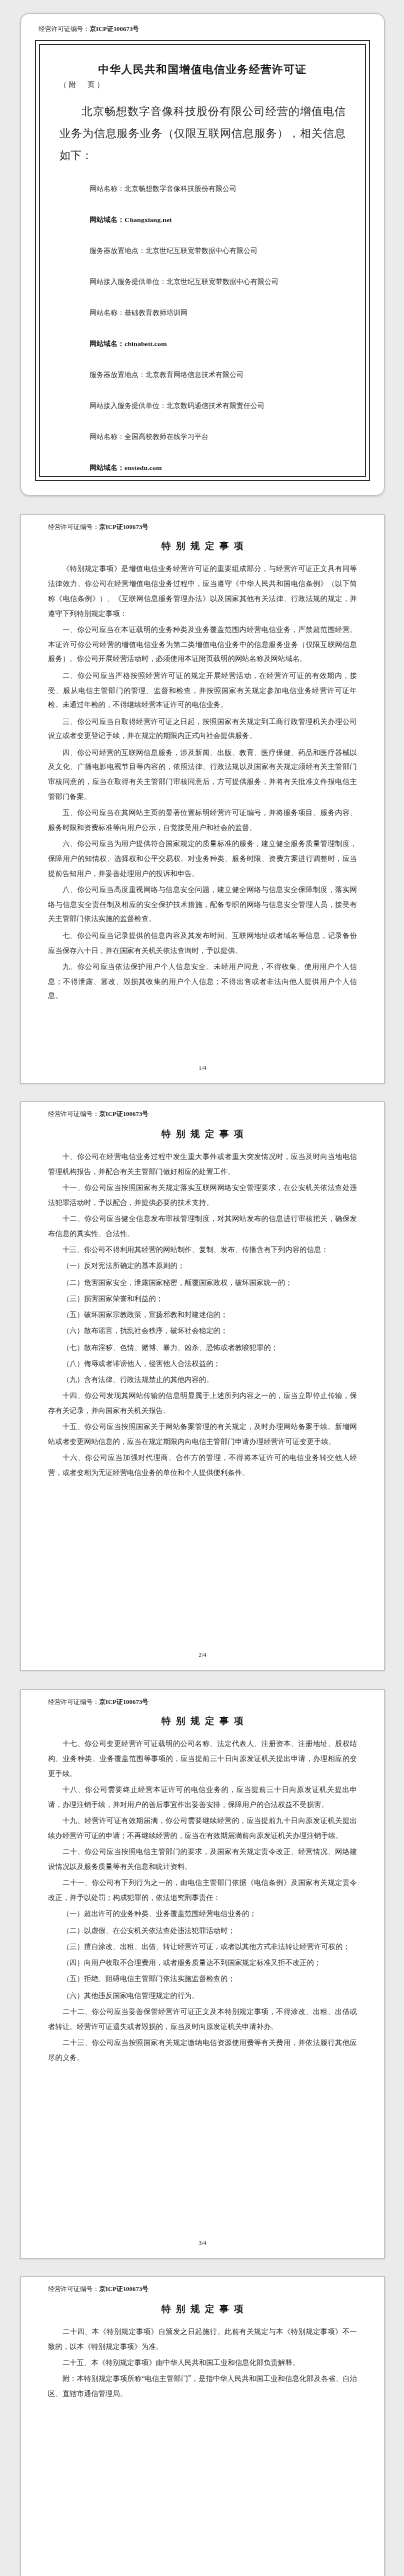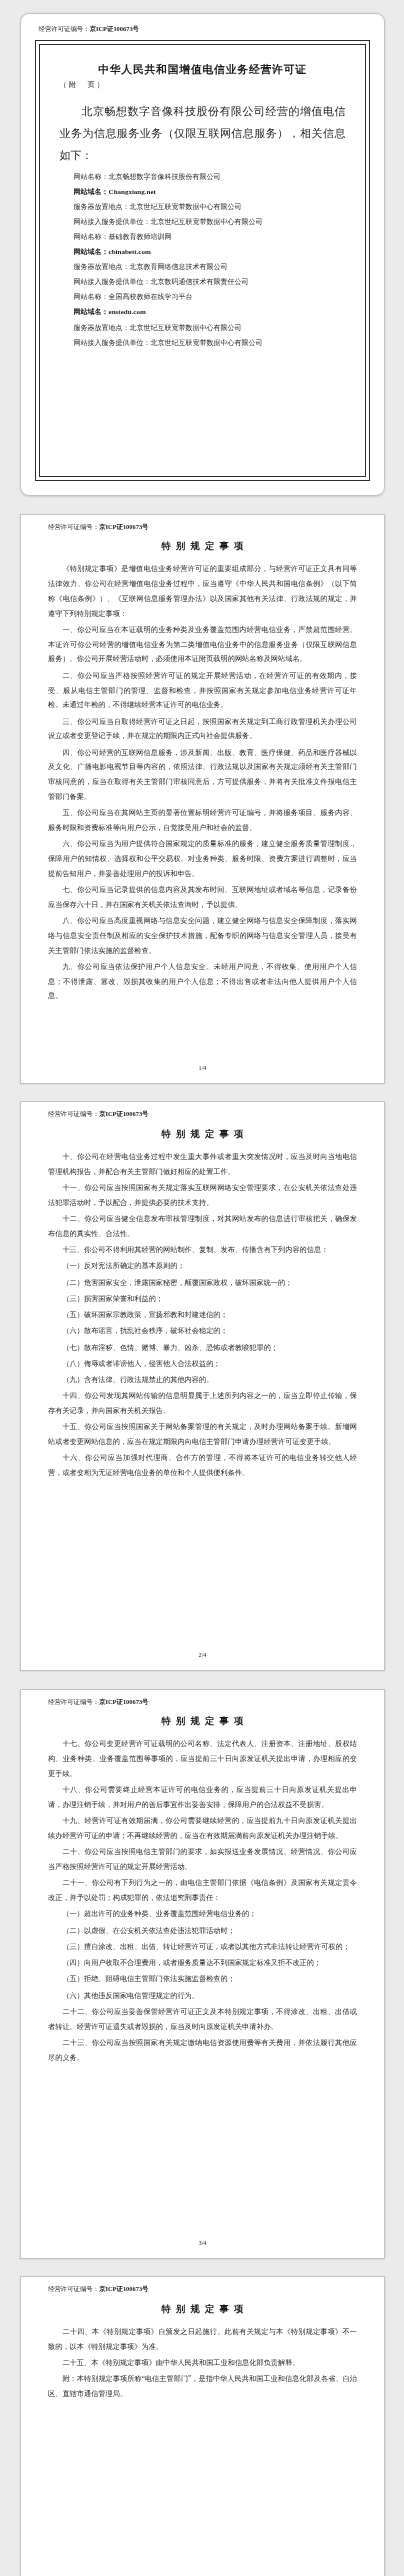--- a/index.html
+++ b/index.html
@@ -64,21 +64,21 @@
   .cert-intro {
     font-size: 11px;
     line-height: 2;
     text-indent: 2em;
     text-align: justify;
     margin: 0 0 4.1px 0;
   }
   .cert-line {
     font-size: 7px;
     line-height: 2.15;
-    margin: 0;
+    margin: 16px;
     text-indent: 2em;
     text-align: justify;
   }
   .cert-line.em { font-weight: bold; }
   
   .prov-page {
     height: 570px;
     padding: 8px 27px 0 27px;
   }
   .prov-page .page-header {
@@ -148,22 +148,22 @@
     </div>
     <h2 class="prov-title">特别规定事项</h2>
     <div class="prov-body">
           <p class="para">《特别规定事项》是增值电信业务经营许可证的重要组成部分，与经营许可证正文具有同等法律效力。你公司在经营增值电信业务过程中，应当遵守《中华人民共和国电信条例》（以下简称《电信条例》）、《互联网信息服务管理办法》以及国家其他有关法律、行政法规的规定，并遵守下列特别规定事项：</p>
           <p class="para">一、你公司应当在本证载明的业务种类及业务覆盖范围内经营电信业务，严禁超范围经营。本证许可你公司经营的增值电信业务为第二类增值电信业务中的信息服务业务（仅限互联网信息服务）。你公司开展经营活动时，必须使用本证附页载明的网站名称及网站域名。</p>
           <p class="para">二、你公司应当严格按照经营许可证的规定开展经营活动，在经营许可证的有效期内，接受、服从电信主管部门的管理、监督和检查，并按照国家有关规定参加电信业务经营许可证年检。未通过年检的，不得继续经营本证许可的电信业务。</p>
           <p class="para">三、你公司应当自取得经营许可证之日起，按照国家有关规定到工商行政管理机关办理公司设立或者变更登记手续，并在规定的期限内正式向社会提供服务。</p>
           <p class="para">四、你公司经营的互联网信息服务，涉及新闻、出版、教育、医疗保健、药品和医疗器械以及文化、广播电影电视节目等内容的，依照法律、行政法规以及国家有关规定须经有关主管部门审核同意的，应当在取得有关主管部门审核同意后，方可提供服务，并将有关批准文件报电信主管部门备案。</p>
           <p class="para">五、你公司应当在其网站主页的显著位置标明经营许可证编号，并将服务项目、服务内容、服务时限和资费标准等向用户公示，自觉接受用户和社会的监督。</p>
           <p class="para">六、你公司应当为用户提供符合国家规定的质量标准的服务，建立健全服务质量管理制度，保障用户的知情权、选择权和公平交易权。对业务种类、服务时限、资费方案进行调整时，应当提前告知用户，并妥善处理用户的投诉和申告。</p>
+          <p class="para">八、你公司应当高度重视网络与信息安全问题，建立健全网络与信息安全保障制度，落实网络与信息安全责任制及相应的安全保护技术措施，配备专职的网络与信息安全管理人员，接受有关主管部门依法实施的监督检查。</p>
           <p class="para">七、你公司应当记录提供的信息内容及其发布时间、互联网地址或者域名等信息，记录备份应当保存六十日，并在国家有关机关依法查询时，予以提供。</p>
-          <p class="para">八、你公司应当高度重视网络与信息安全问题，建立健全网络与信息安全保障制度，落实网络与信息安全责任制及相应的安全保护技术措施，配备专职的网络与信息安全管理人员，接受有关主管部门依法实施的监督检查。</p>
           <p class="para">九、你公司应当依法保护用户个人信息安全。未经用户同意，不得收集、使用用户个人信息；不得泄露、篡改、毁损其收集的用户个人信息；不得出售或者非法向他人提供用户个人信息。</p>
         </div>
     <div class="page-no">1/4</div>
   </section>
 
   <section class="page prov-page">
     <div class="page-header">
       <span>经营许可证编号：</span><span class="lic-no">京ICP证100673号</span>
     </div>
     <h2 class="prov-title">特别规定事项</h2>
@@ -189,21 +189,21 @@
 
   <section class="page prov-page">
     <div class="page-header">
       <span>经营许可证编号：</span><span class="lic-no">京ICP证100673号</span>
     </div>
     <h2 class="prov-title">特别规定事项</h2>
     <div class="prov-body">
           <p class="para">十七、你公司变更经营许可证载明的公司名称、法定代表人、注册资本、注册地址、股权结构、业务种类、业务覆盖范围等事项的，应当提前三十日向原发证机关提出申请，办理相应的变更手续。</p>
           <p class="para">十八、你公司需要终止经营本证许可的电信业务的，应当提前三十日向原发证机关提出申请，办理注销手续，并对用户的善后事宜作出妥善安排，保障用户的合法权益不受损害。</p>
           <p class="para">十九、经营许可证有效期届满，你公司需要继续经营的，应当提前九十日向原发证机关提出续办经营许可证的申请；不再继续经营的，应当在有效期届满前向原发证机关办理注销手续。</p>
-          <p class="para">二十、你公司应当按照电信主管部门的要求，如实报送业务发展情况、经营情况、你公司应当严格按照经营许可证的规定开展经营活动。</p>
+          <p class="para">二十、你公司应当按照电信主管部门的要求，及国家有关规定责令改正、经营情况、网络建设情况以及服务质量等有关信息和统计资料。</p>
           <p class="para">二十一、你公司有下列行为之一的，由电信主管部门依据《电信条例》及国家有关规定责令改正，并予以处罚；构成犯罪的，依法追究刑事责任：</p>
           <p class="para">（一）超出许可的业务种类、业务覆盖范围经营电信业务的；</p>
           <p class="para">（二）以虚假、在公安机关依法查处违法犯罪活动时；</p>
           <p class="para">（三）擅自涂改、出租、出借、转让经营许可证，或者以其他方式非法转让经营许可权的；</p>
           <p class="para">（四）向用户收取不合理费用，或者服务质量达不到国家规定标准又拒不改正的；</p>
           <p class="para">（五）拒绝、阻碍电信主管部门依法实施监督检查的；</p>
           <p class="para">（六）其他违反国家电信管理规定的行为。</p>
           <p class="para">二十二、你公司应当妥善保管经营许可证正文及本特别规定事项，不得涂改、出租、出借或者转让。经营许可证遗失或者毁损的，应当及时向原发证机关申请补办。</p>
           <p class="para">二十三、你公司应当按照国家有关规定缴纳电信资源使用费等有关费用，并依法履行其他应尽的义务。</p>
         </div>

